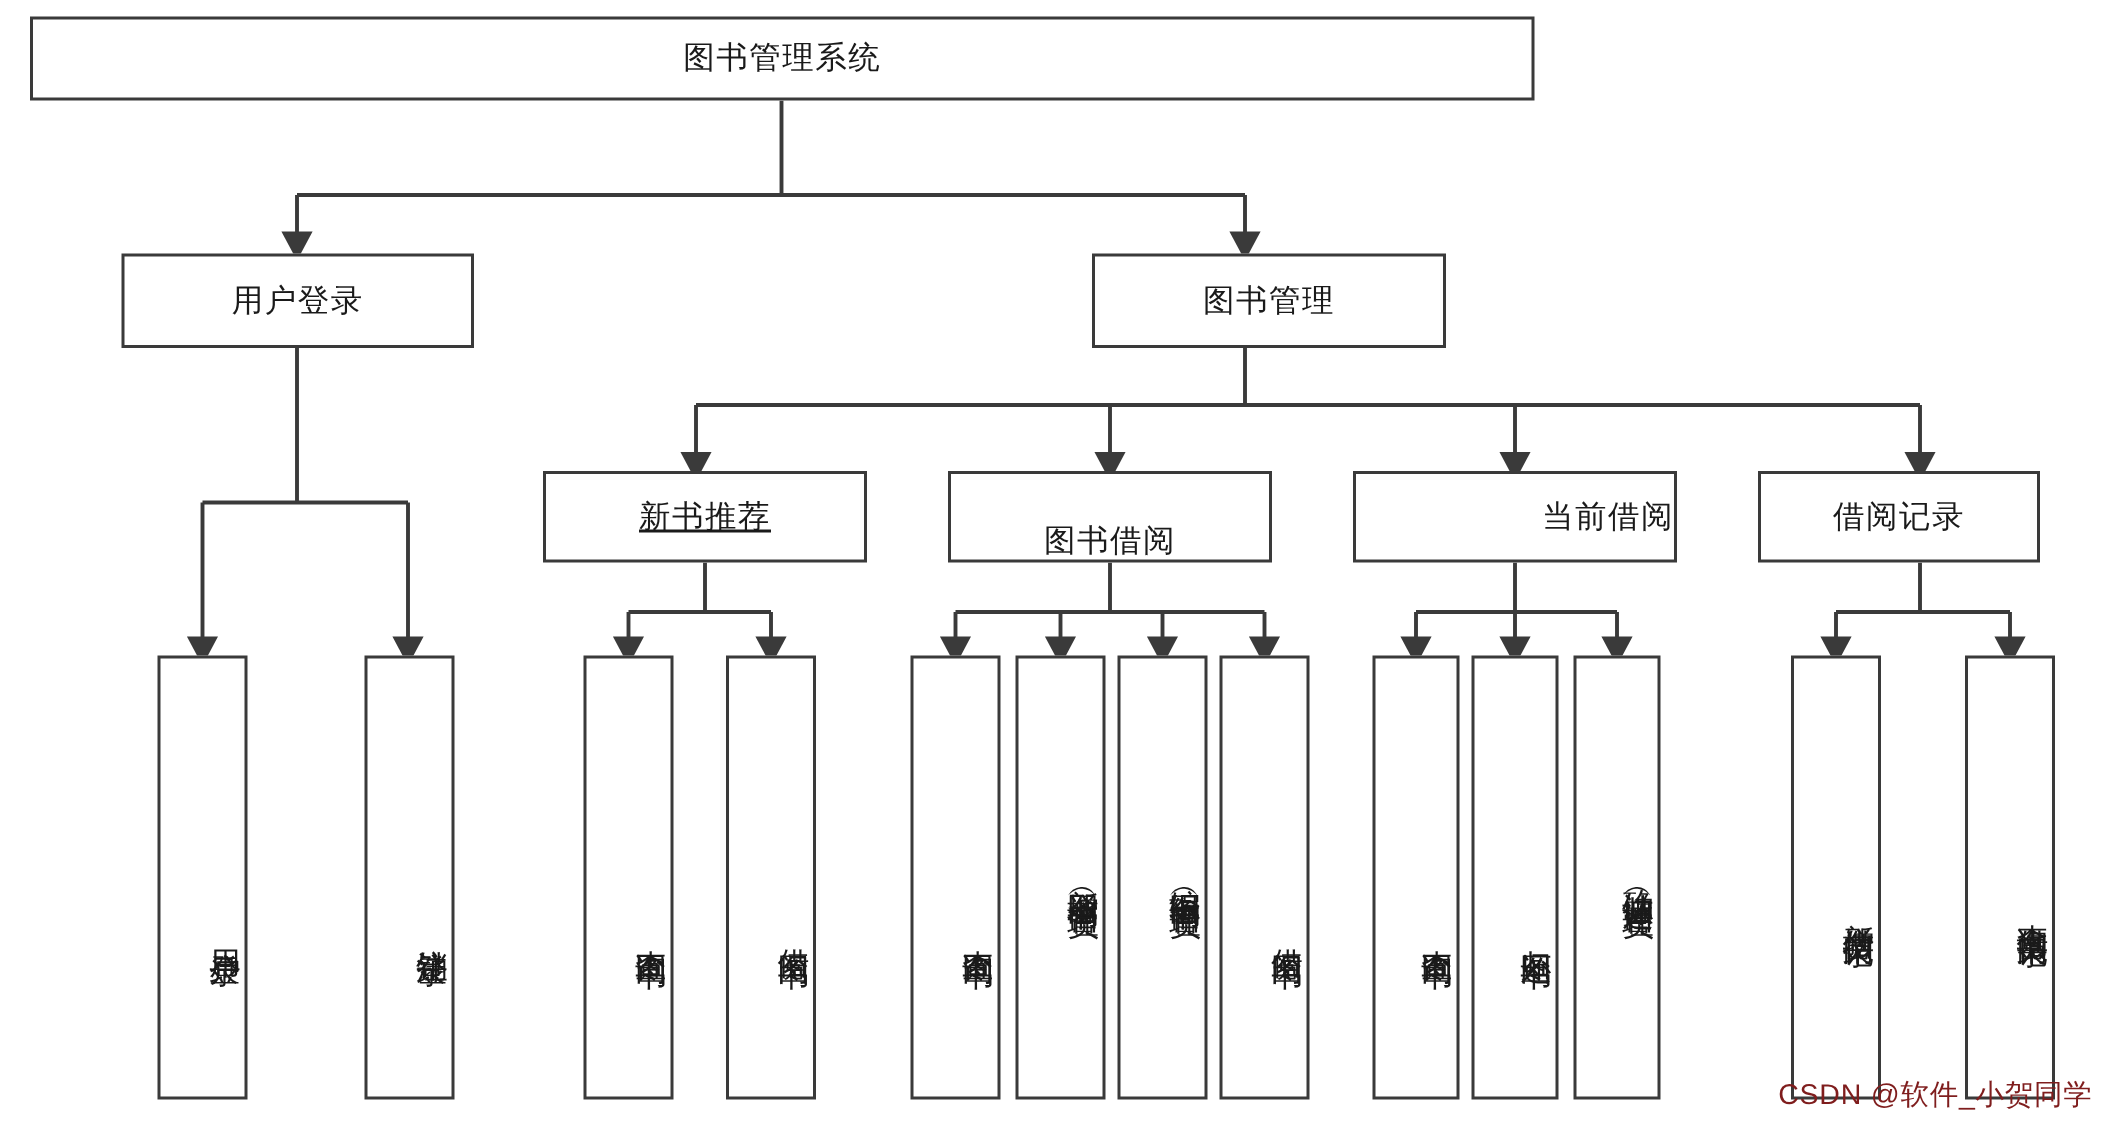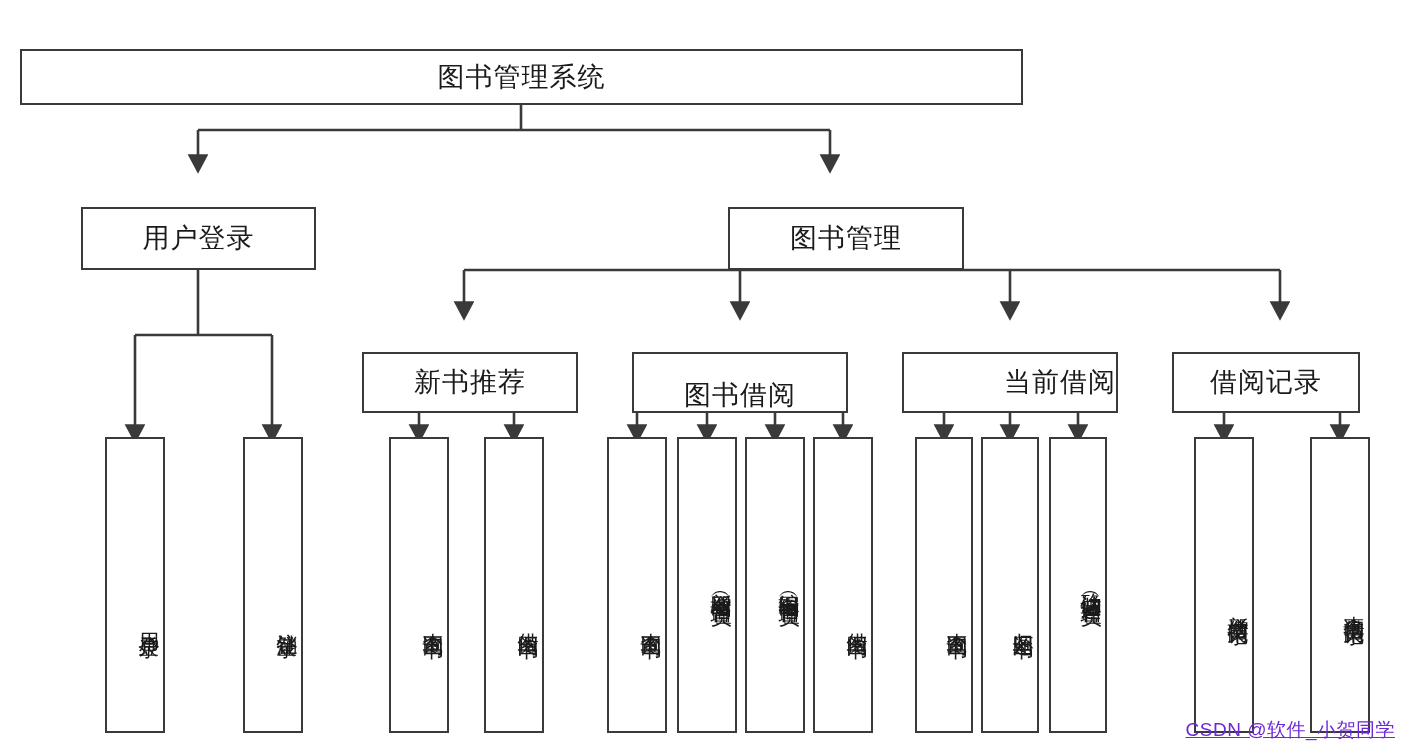--- a/index.html
+++ b/index.html
@@ -31,24 +31,23 @@
     box-sizing: border-box;
     border: 2px solid #3a3a3a;
     background: #ffffff;
     display: flex;
     align-items: center;
     justify-content: center;
     color: #1a1a1a;
     z-index: 2;
   }
   .node.h {
-    font-size: 27px;
+    font-size: 21px;
     letter-spacing: 1px;
     line-height: 1.2;
-    margin-top: 38px;
   }
   .node.v {
     writing-mode: vertical-rl;
     text-orientation: upright;
     font-size: 21px;
     line-height: 1.35;
     letter-spacing: 2px;
     padding: 6px 0;
     align-items: flex-start;
     justify-content: center;
@@ -57,25 +56,24 @@
     writing-mode: vertical-rl;
     text-orientation: upright;
     display: block;
     text-align: center;
   }
   .watermark {
     position: absolute;
     right: 10px;
     bottom: 4px;
     font-size: 19px;
-    color: #6d28d9;
+    color: #7f1d1d;
     z-index: 3;
     white-space: nowrap;
     letter-spacing: 0.5px;
-    text-decoration: underline;
   }
 </style>
 </head>
 <body>
 
 <div id="canvas">
 
   <svg id="edges" viewBox="0 0 1405 747">
     <defs>
       <marker id="arrow" markerWidth="11" markerHeight="11" refX="2.2" refY="4" orient="auto" markerUnits="strokeWidth">
@@ -130,21 +128,21 @@
     <span>图书管理系统</span>
   </div>
 
   <div class="node h" style="left:81px; top:169px; width:235px; height:63px;">
     <span>用户登录</span>
   </div>
   <div class="node h" style="left:728px; top:169px; width:236px; height:63px;">
     <span>图书管理</span>
   </div>
 
-  <div class="node h" style="left:362px; top:314px; width:216px; height:61px;">
+  <div class="node h" style="left:362px; top:314px; width:216px; height:61px;text-decoration:underline;">
     <span>新书推荐</span>
   </div>
   <div class="node h" style="left:632px; top:314px; width:216px; height:61px;align-items:flex-end;">
     <span>图书借阅</span>
   </div>
   <div class="node h" style="left:902px; top:314px; width:216px; height:61px;justify-content:flex-end;">
     <span>当前借阅</span>
   </div>
   <div class="node h" style="left:1172px; top:314px; width:188px; height:61px;">
     <span>借阅记录</span>

